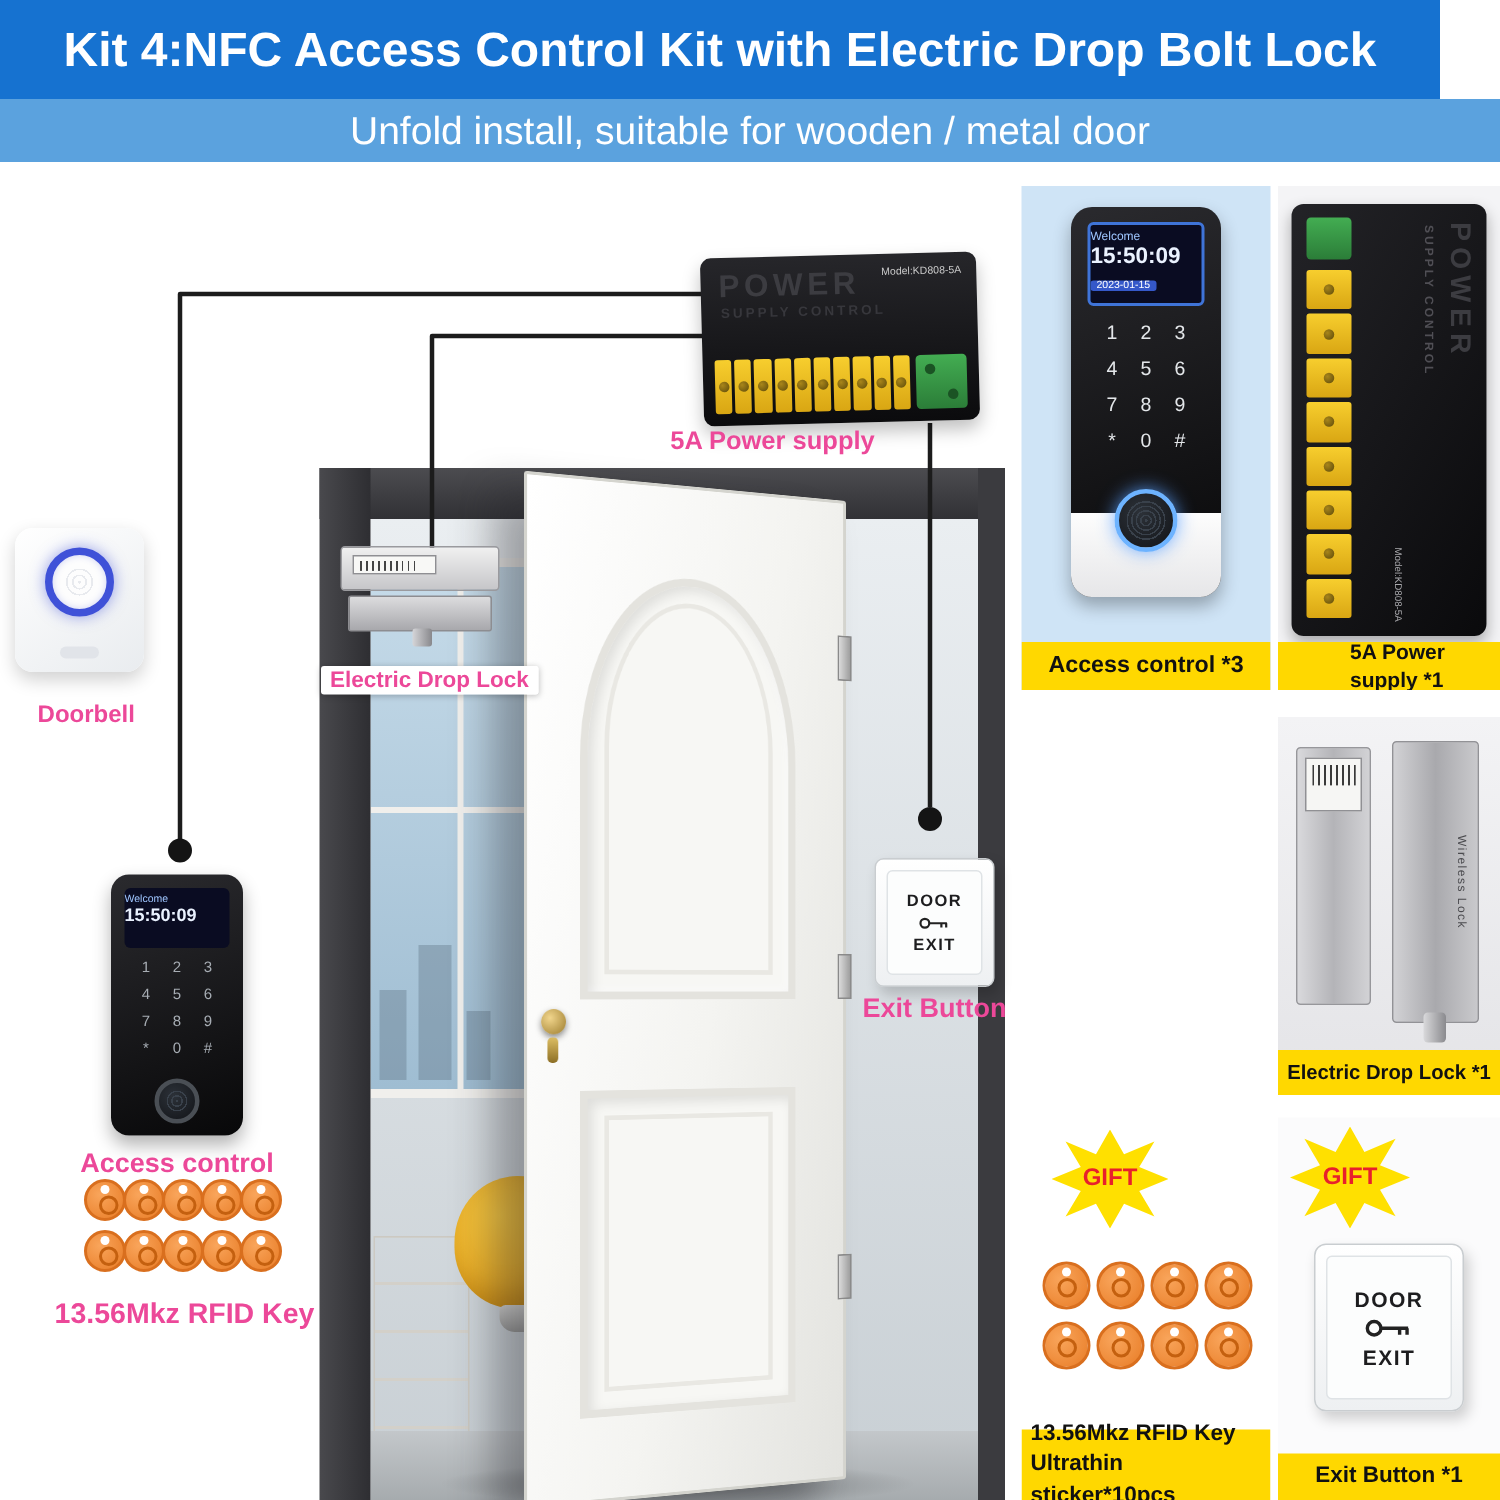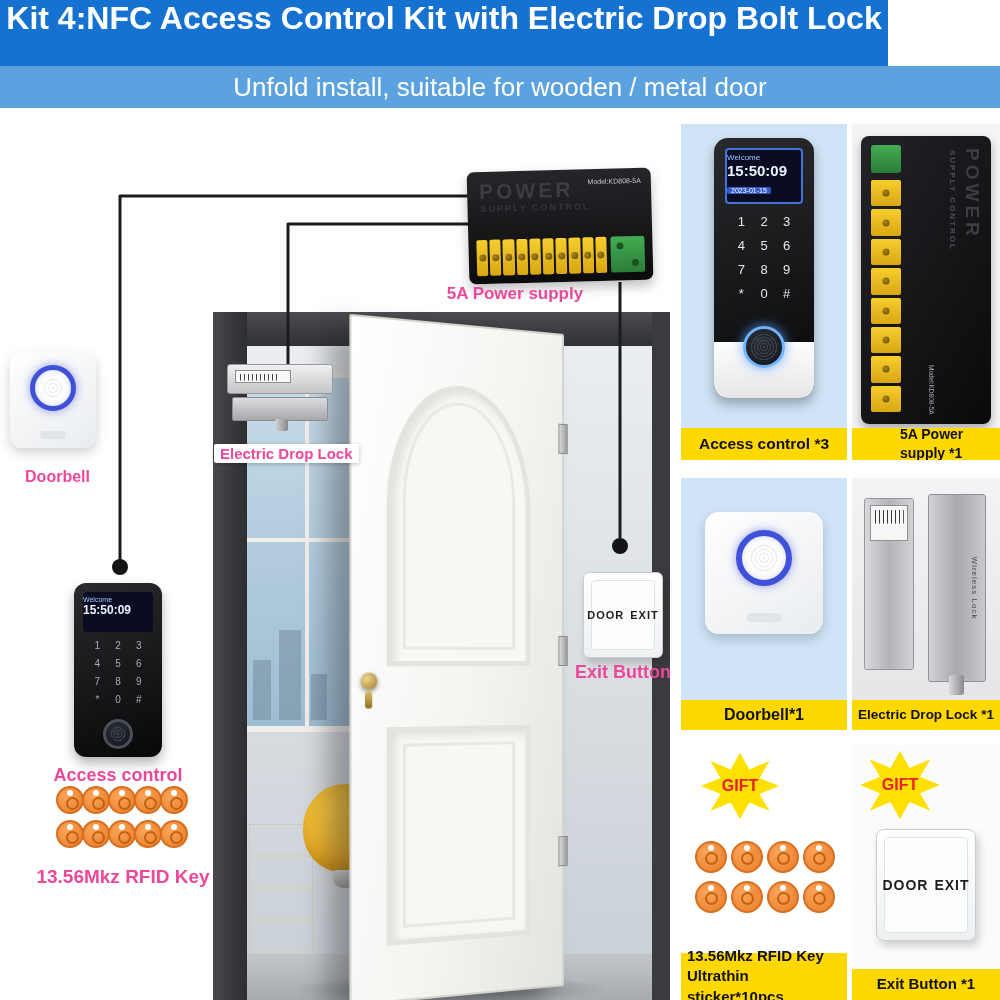--- a/index.html
+++ b/index.html
@@ -1,22 +1,22 @@
 <!DOCTYPE html>
 <html><head>
 <meta charset="utf-8">
 <style>
   * { margin:0; padding:0; box-sizing:border-box; }
   html,body { width:1000px; height:1000px; background:#fff; }
   body { font-family:"Liberation Sans", sans-serif; }
   .page { position:relative; width:1000px; height:1000px; background:#fff; overflow:hidden; }
 
   
-  .banner1 { position:absolute; left:0; top:0; width:888px; height:66px; background:#1672d0;
-             color:#fff; font-size:32px; font-weight:bold; display:flex; justify-content:center; }
+  .banner1 { position:absolute; left:0; top:0; width:960px; height:66px; background:#1672d0;
+             color:#fff; font-size:32px; font-weight:bold; display:flex; align-items:center; justify-content:center; }
   .banner2 { position:absolute; left:0; top:66px; width:1000px; height:42px; background:#5ba2de;
              color:#fff; font-size:26px; font-weight:500; display:flex; align-items:center; justify-content:center; }
 
   .red-label { position:absolute; color:#ec4899; font-weight:bold; text-align:center; z-index:5; }
 
   
   .wires { position:absolute; left:0; top:0; z-index:1; pointer-events:none; }
 
   
   .ps-body { position:absolute; left:468px; top:170px; width:184px; height:112px; z-index:2;
@@ -69,21 +69,21 @@
          border:2px solid #d96f1e; }
   .fob::before { content:''; position:absolute; top:2px; left:50%; transform:translateX(-50%); width:6px; height:6px;
          border-radius:50%; background:#fff; }
   .fob::after { content:''; position:absolute; top:9px; left:8px; width:9px; height:9px; border-radius:50%;
          border:2px solid #c4600f; }
 
   
   .exit-body { position:absolute; background:linear-gradient(#ffffff,#eef0f2); border:1px solid #c9cdd0;
                border-radius:6px; box-shadow:3px 5px 9px rgba(0,0,0,.18); z-index:2; }
   .exit-plate { position:absolute; inset:7px; border:1px solid #dfe3e6; border-radius:4px; background:#fcfdfd;
-                display:flex; flex-direction:row; align-items:center; justify-content:center; gap:3px; }
+                display:flex; flex-direction:column; align-items:center; justify-content:center; gap:3px; }
   .exit-word { font-weight:bold; color:#1d1d1f; letter-spacing:1px; }
 
   
   .dl-scene { position:absolute; left:227px; top:364px; width:106px; height:66px; z-index:3; }
   .dl-plate { position:absolute; top:0; left:0; right:0; height:30px; background:linear-gradient(#f0f0f0,#c6c6c9);
               border:1px solid #9a9a9e; border-radius:3px; }
   .dl-sticker { position:absolute; top:5px; left:7px; width:56px; height:13px; background:#f8f8f6; border:1px solid #8f8f93;
               background-image:repeating-linear-gradient(90deg,#444 0 1px, transparent 1px 4px); background-size:70% 60%;
               background-repeat:no-repeat; background-position:4px 3px; }
   .dl-housing { position:absolute; top:33px; left:5px; right:5px; height:24px;
@@ -375,29 +375,20 @@
       </div>
       <span class="psv-brand">POWER</span>
       <span class="psv-sub">SUPPLY CONTROL</span>
       <span class="psv-model">Model:KD808-5A</span>
     </div>
     <div class="band band-b">
       <span>5A Power supply *1</span>
     </div>
   </div>
 
-  <div class="card card-c">
-    <div class="bell-body bell-lg">
-      <div class="bell-ring"></div>
-      <div class="bell-notch"></div>
-    </div>
-    <div class="band band-c">
-      <span>Doorbell*1</span>
-    </div>
-  </div>
 
   <div class="card card-d">
     <div class="dll">
       <div class="dll-sticker"></div>
     </div>
     <div class="dlr">
       <span class="dlr-text">Wireless Lock</span>
       <div class="dlr-bolt"></div>
     </div>
     <div class="band band-d">

